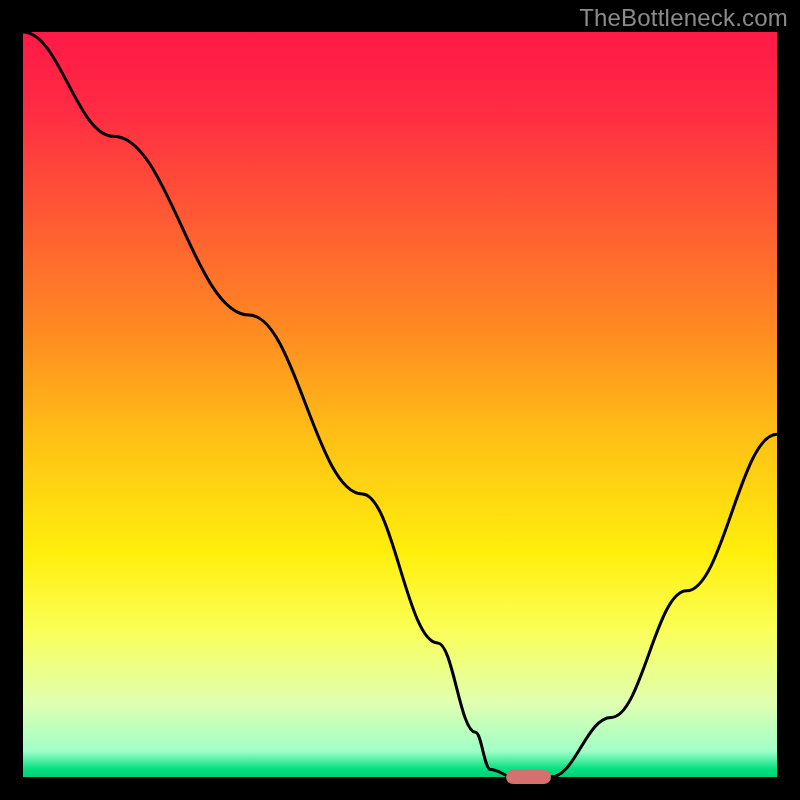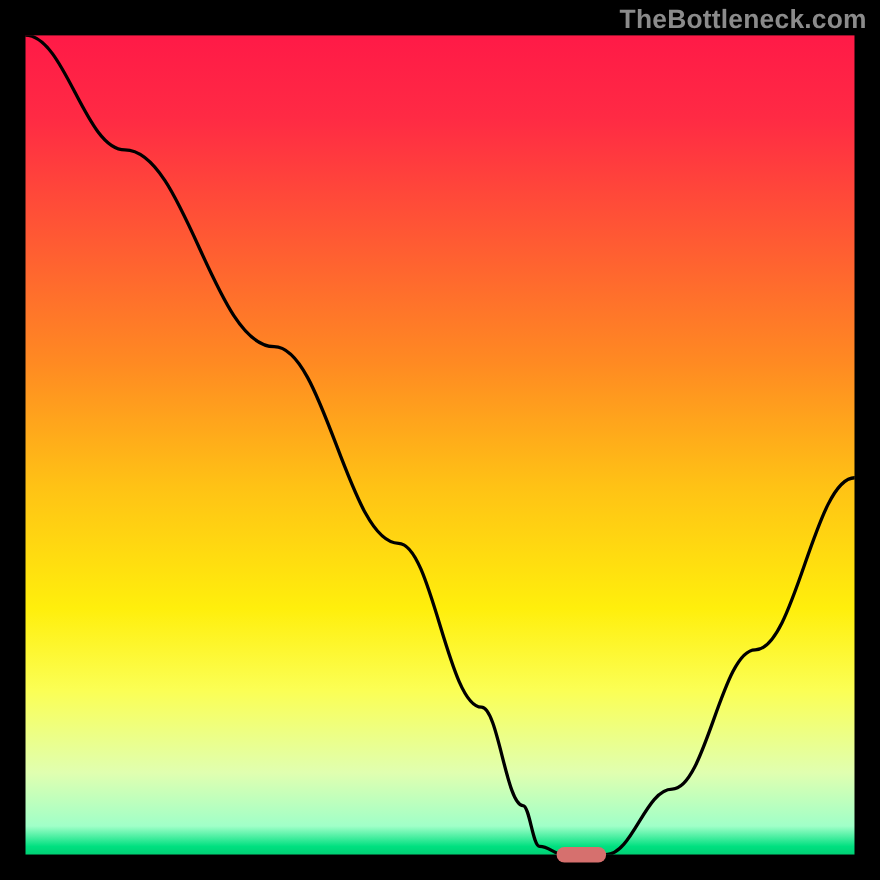--- a/index.html
+++ b/index.html
@@ -17,21 +17,21 @@
     width: 800px;
     height: 800px;
     background: #000;
   }
   .watermark {
     position: absolute;
     top: 4px;
     right: 12px;
     font-family: Arial, Helvetica, sans-serif;
     font-size: 24px;
-    font-weight: bold;
+    font-weight: normal;
     color: #8b8b8b;
     letter-spacing: 0.2px;
     pointer-events: none;
   }
   .plot {
     position: absolute;
     left: 23px;
     top: 32px;
     width: 754px;
     height: 745px;

